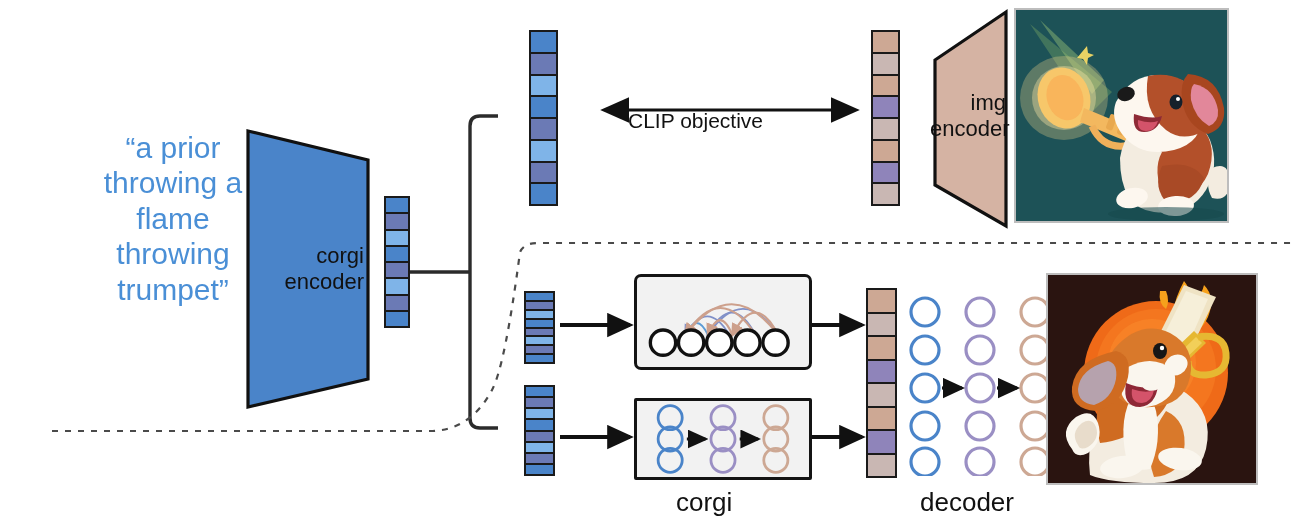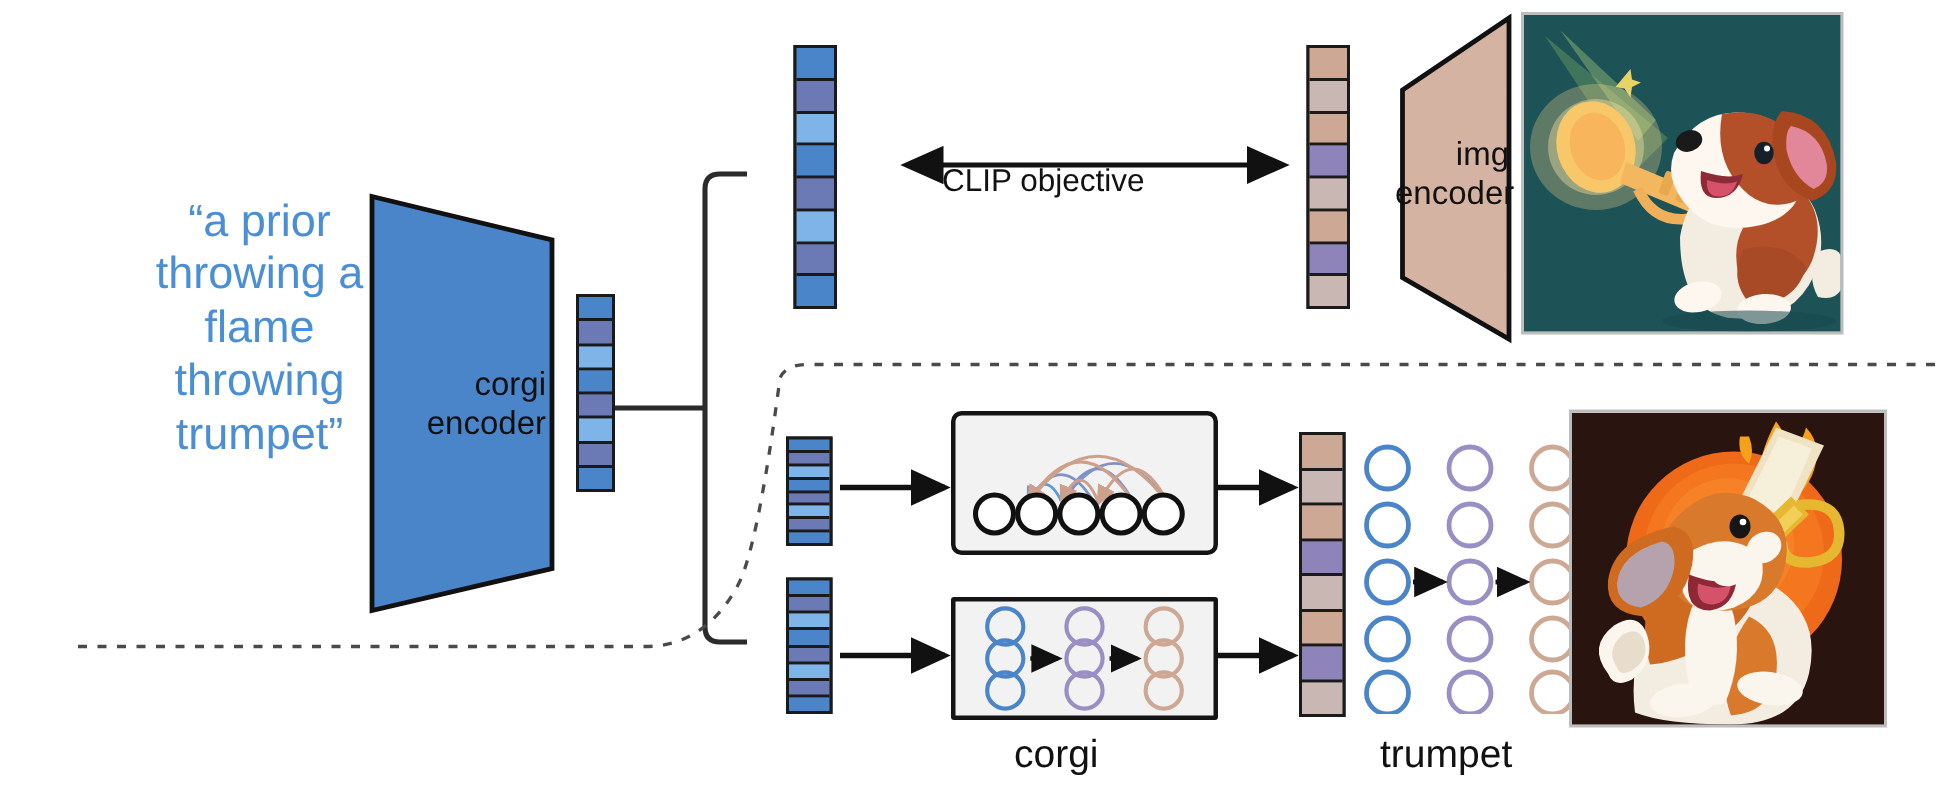--- a/index.html
+++ b/index.html
@@ -287,21 +287,21 @@
       <circle cx="135" cy="96" r="14" fill="none" stroke="#cda894" stroke-width="3.2"></circle>
       <circle cx="135" cy="134" r="14" fill="none" stroke="#cda894" stroke-width="3.2"></circle>
       <circle cx="135" cy="170" r="14" fill="none" stroke="#cda894" stroke-width="3.2"></circle>
 
       <line x1="42" y1="96" x2="62" y2="96" stroke="#111" stroke-width="3.2" marker-end="url(#arrowSmall)"></line>
       <line x1="97" y1="96" x2="117" y2="96" stroke="#111" stroke-width="3.2" marker-end="url(#arrowSmall)"></line>
     </svg>
   </div>
 
   <div class="caption" style="left:676px; top:487px;">corgi</div>
-  <div class="caption" style="left:920px; top:487px;">trumpet</div>
+  <div class="caption" style="left:920px; top:487px;">decoder</div>
 
   <div class="genimg" style="left:1014px; top:8px; width:215px; height:215px;">
     <svg width="215" height="215" viewBox="0 0 215 215">
       <rect x="0" y="0" width="215" height="215" fill="#1d5257"></rect>
 
       <path d="M14,14 L96,82 L74,104 Z" fill="#6e9e63" opacity="0.45"></path>
       <path d="M24,10 L88,70 L76,84 Z" fill="#a8cf7a" opacity="0.4"></path>
 
       <ellipse cx="48" cy="88" rx="44" ry="42" fill="#f4d68a" opacity="0.30"></ellipse>
       <ellipse cx="48" cy="88" rx="32" ry="32" fill="#ffe9a8" opacity="0.38"></ellipse>

